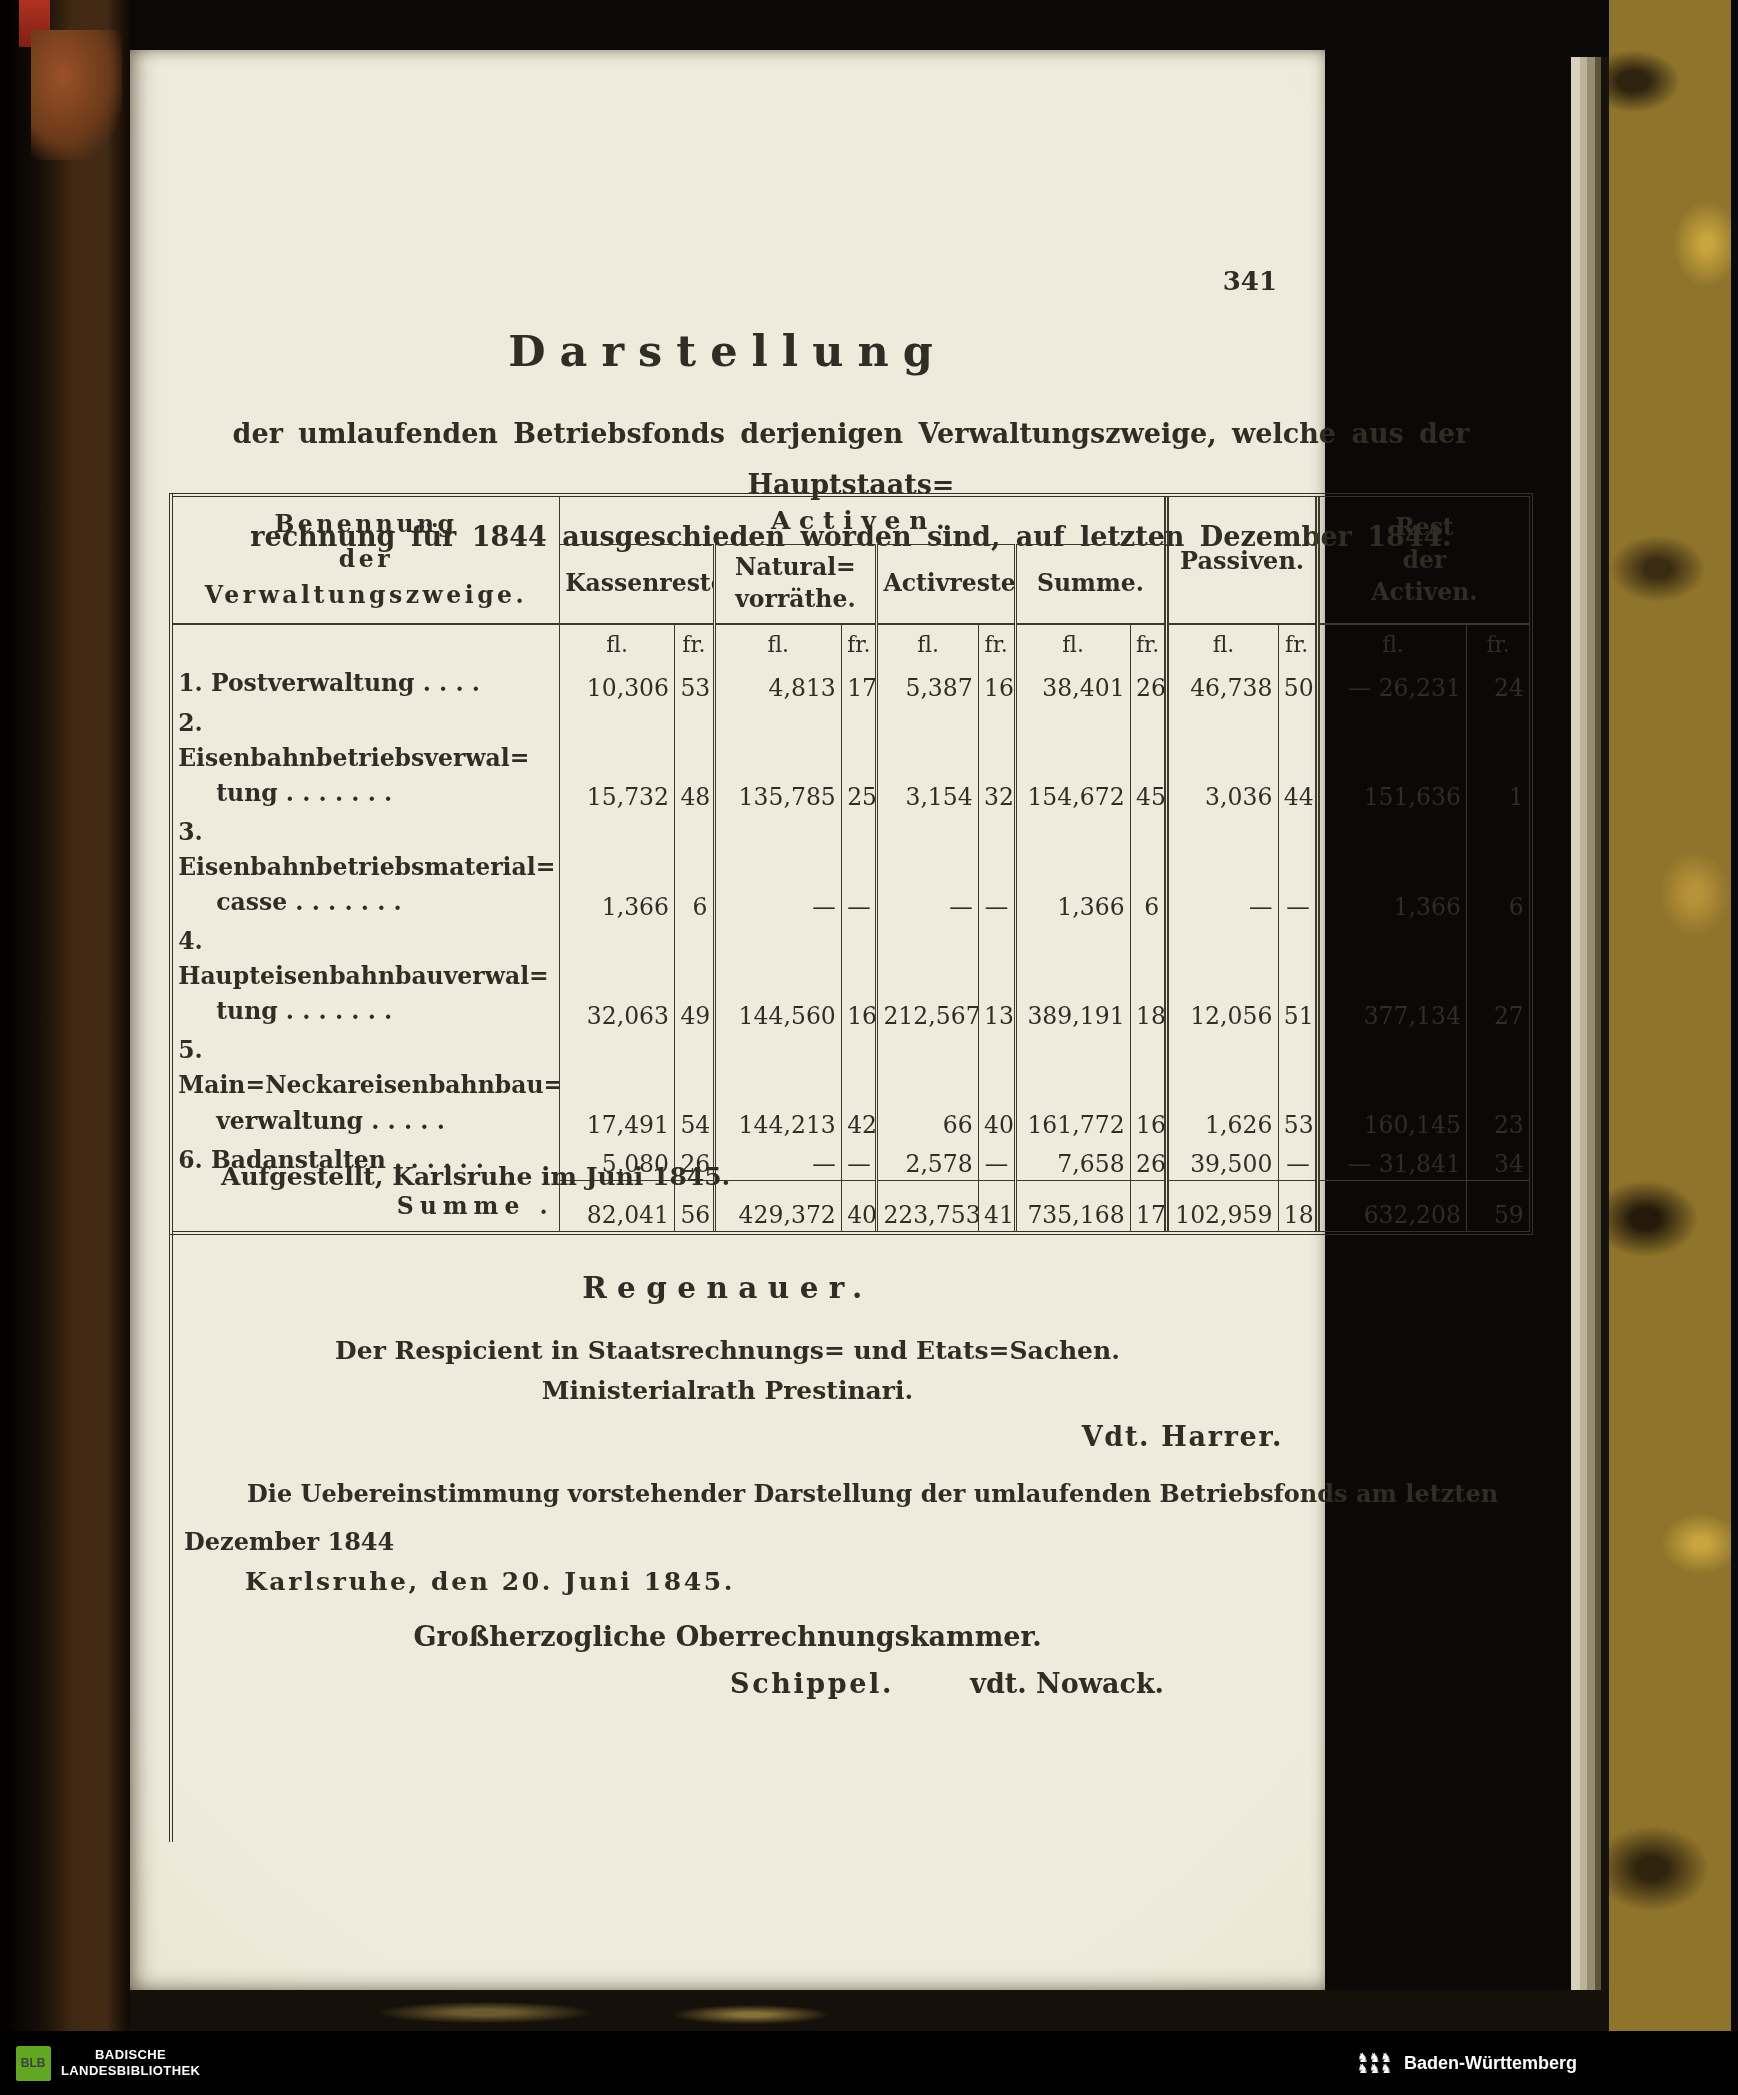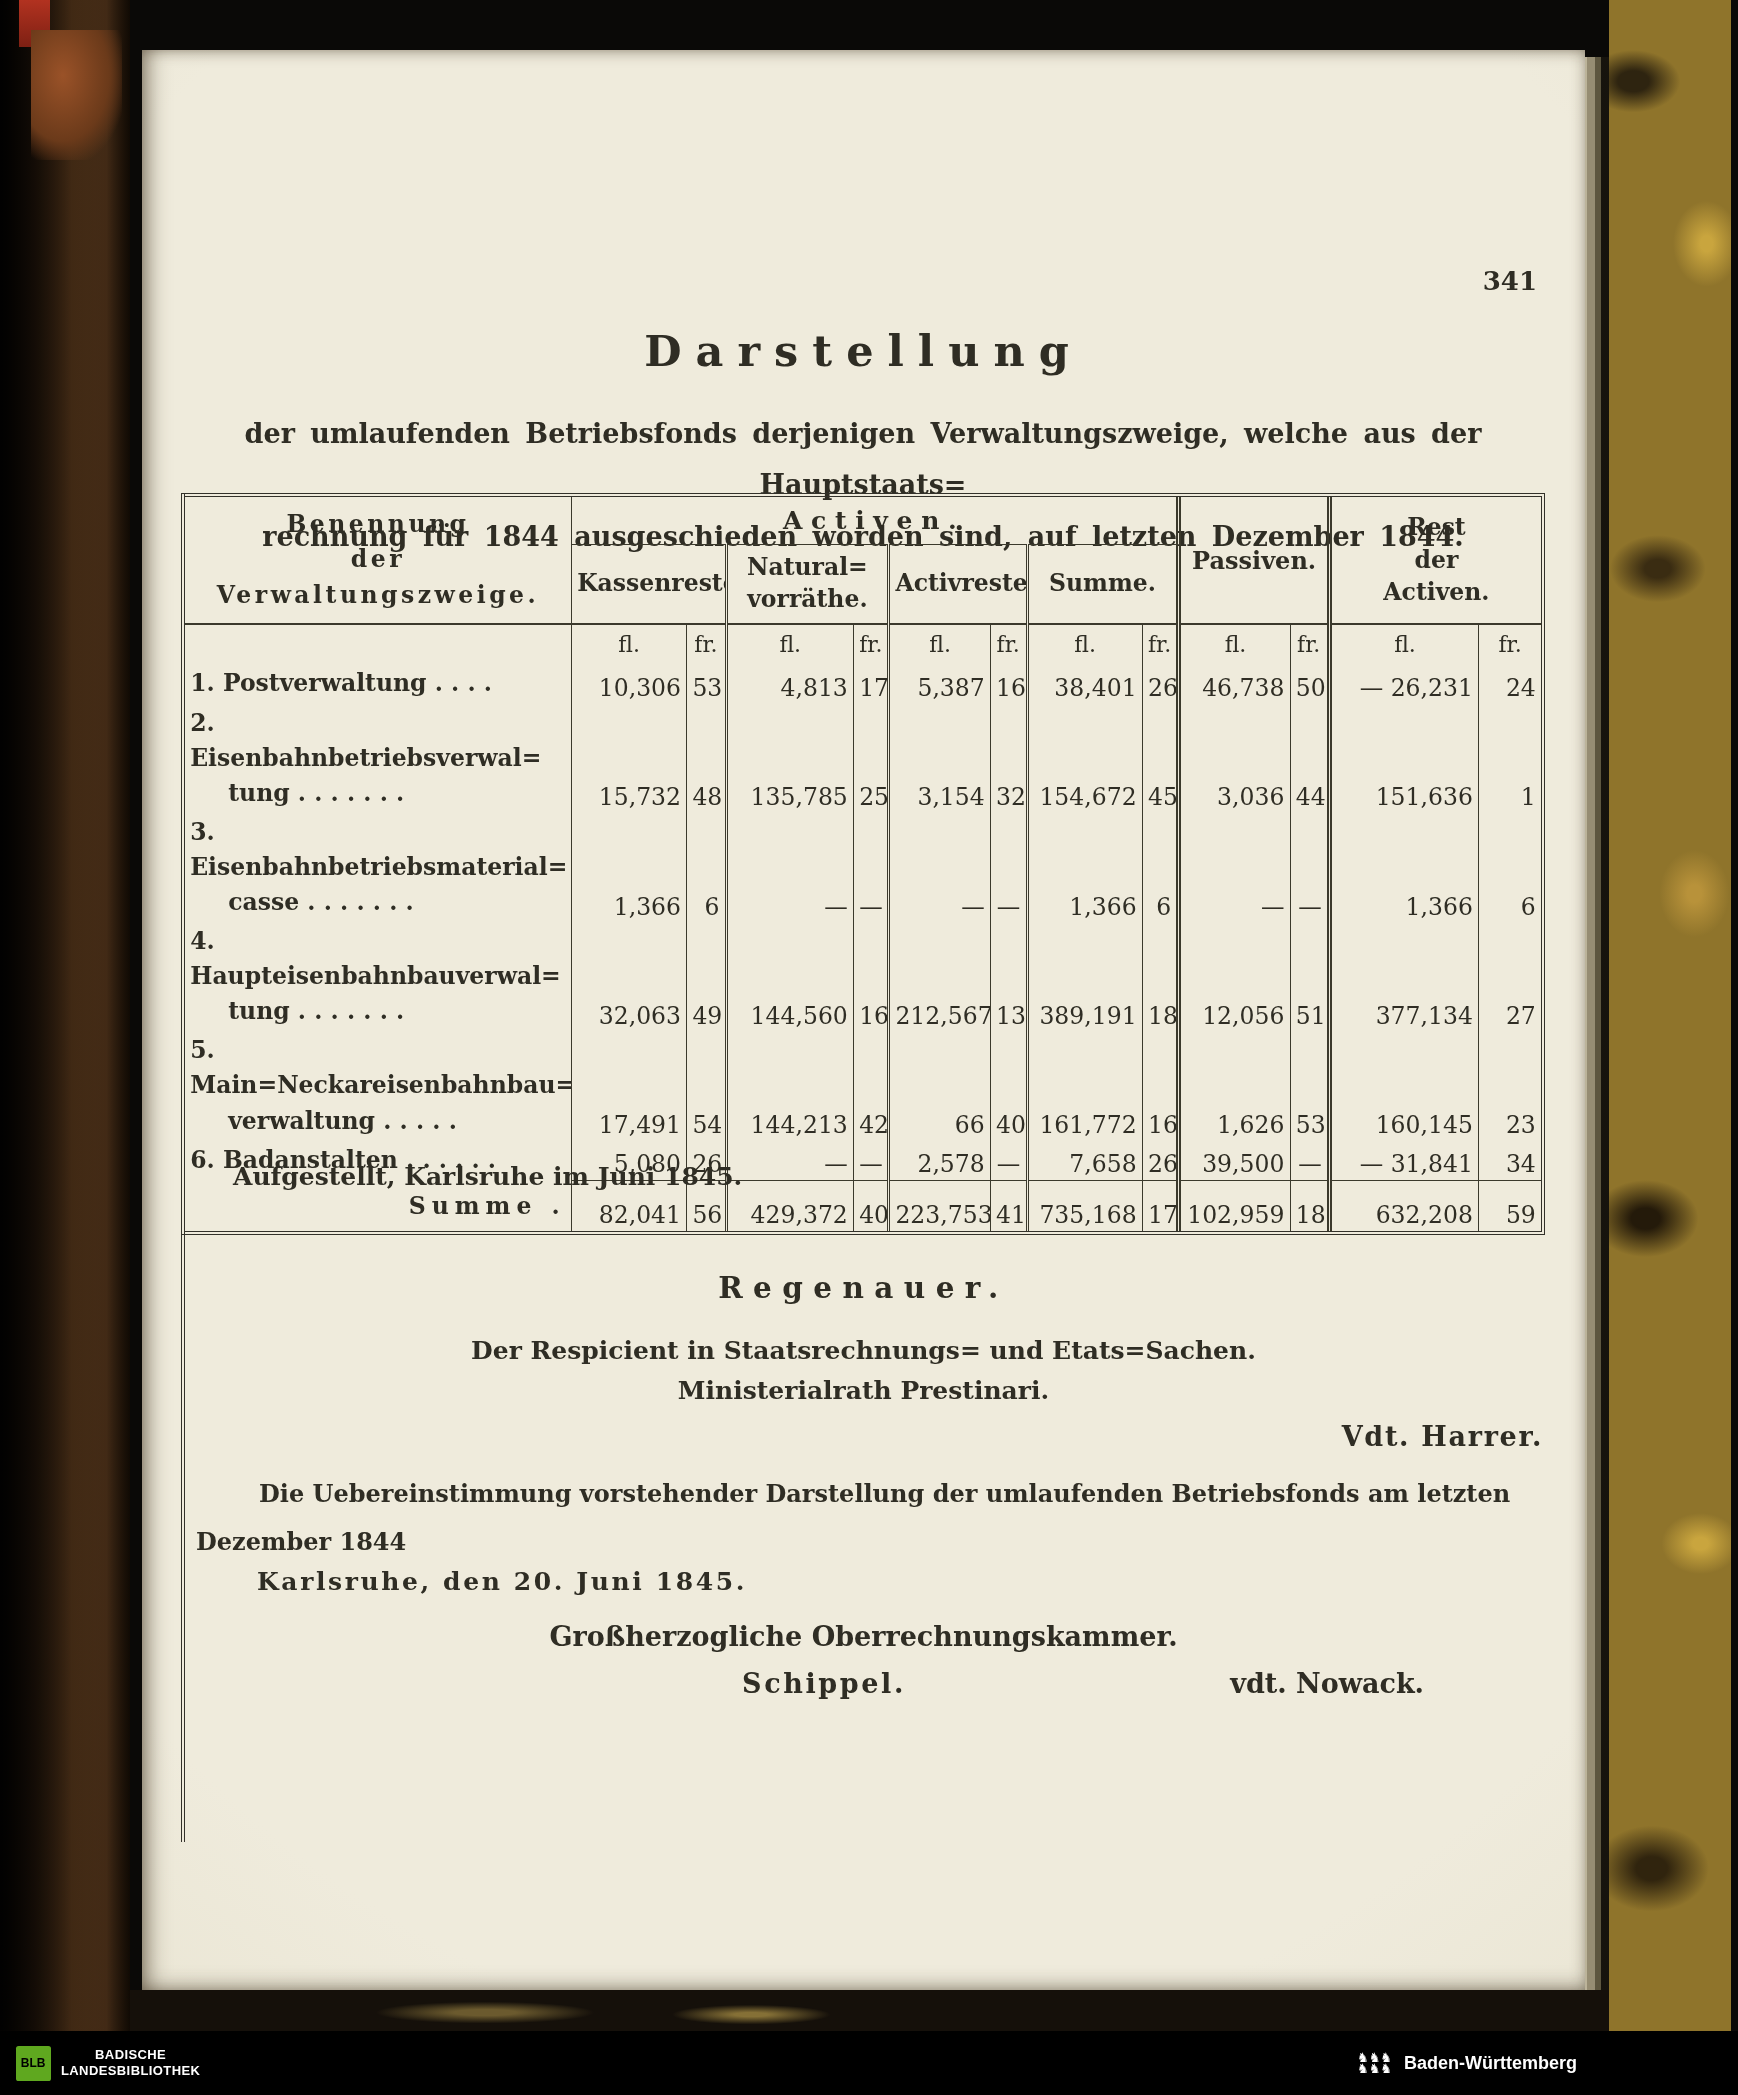--- a/index.html
+++ b/index.html
@@ -28,21 +28,21 @@
       radial-gradient(ellipse 104px 78px at 35% 92%, #30240e 15%, rgba(0,0,0,0) 55%); }
   .page-edges { position:absolute; left:1571px; top:57px; width:38px; height:1936px;
     background:linear-gradient(90deg,#d8d1bc 0 8.7px,#bcb49a 8.7px 15.6px,#968d73 15.6px 23.5px,#5d563f 23.5px 30px,#29231666 30px 38px); }
   .bottom-edge { position:absolute; left:130px; top:1990px; width:1479px; height:41px;
     background-color:#15100a;
     background-image:
       radial-gradient(ellipse 156px 15.6px at 24% 55%, #6b5a2e 20%, rgba(0,0,0,0) 70%),
       radial-gradient(ellipse 113px 14px at 42% 60%, #857036 15%, rgba(0,0,0,0) 70%); }
 
   
-  .page { position:absolute; left:142px; top:50px; width:1443px; height:1940px;
+  .page { position:absolute; left:130px; top:50px; width:1195px; height:1940px;
     background:radial-gradient(ellipse 120% 100% at 50% 45%, #efebdc 58%, #e5e0cc 84%, #d9d3bb 100%);
     box-shadow: inset 14px 0 22.6px -8.7px rgba(60,45,25,.55),
                 inset -5.2px 0 15.6px -7px rgba(70,58,34,.35),
                 inset 0 -10.4px 22.6px -10.4px rgba(60,50,30,.45),
                 inset 0 8.7px 15.6px -10.4px rgba(60,50,30,.35); }
 
   .page-number { position:absolute; top:216px; right:48px; font-size:26px; font-weight:bold; }
   .title { position:absolute; top:276px; left:0; width:100%; text-align:center;
     font-size:43px; font-weight:bold; letter-spacing:14px; }
   .subtitle { position:absolute; top:358px; left:43px; width:1356px; text-align:center;
@@ -98,21 +98,21 @@
     font-size:27px; font-weight:bold; letter-spacing:2.6px; }
   .f-nowack { position:absolute; top:1618px; right:161px; font-size:27px; font-weight:bold; }
 
   
   .brandbar { position:absolute; left:0; top:2031px; width:1738px; height:64px; background:#000;
     display:flex; align-items:center; justify-content:space-between;
     font-family:"Liberation Sans", sans-serif; color:#fff; }
   .bb-left { display:flex; align-items:center; gap:10.4px; padding-left:15.6px; }
   .blb-logo { width:35px; height:35px; background:#5fa81f; border-radius:2.6px;
     display:flex; align-items:center; justify-content:center;
-    font-size:12px; font-weight:bold; color:#000000; }
+    font-size:12px; font-weight:bold; color:#404040; }
   .blb-text { font-size:13px; font-weight:bold; line-height:1.25; letter-spacing:0.4px;text-align:center; }
   .bb-right { display:flex; align-items:center; gap:12px; padding-right:161px; }
   .bw-logo { display:flex; flex-direction:column; line-height:.85; font-size:13px; color:#fff;
     font-family:"DejaVu Sans", sans-serif; }
   .bw-text { font-size:18px; font-weight:bold; }
 </style>
 </head>
 <body>
 
 <div id="stage">

